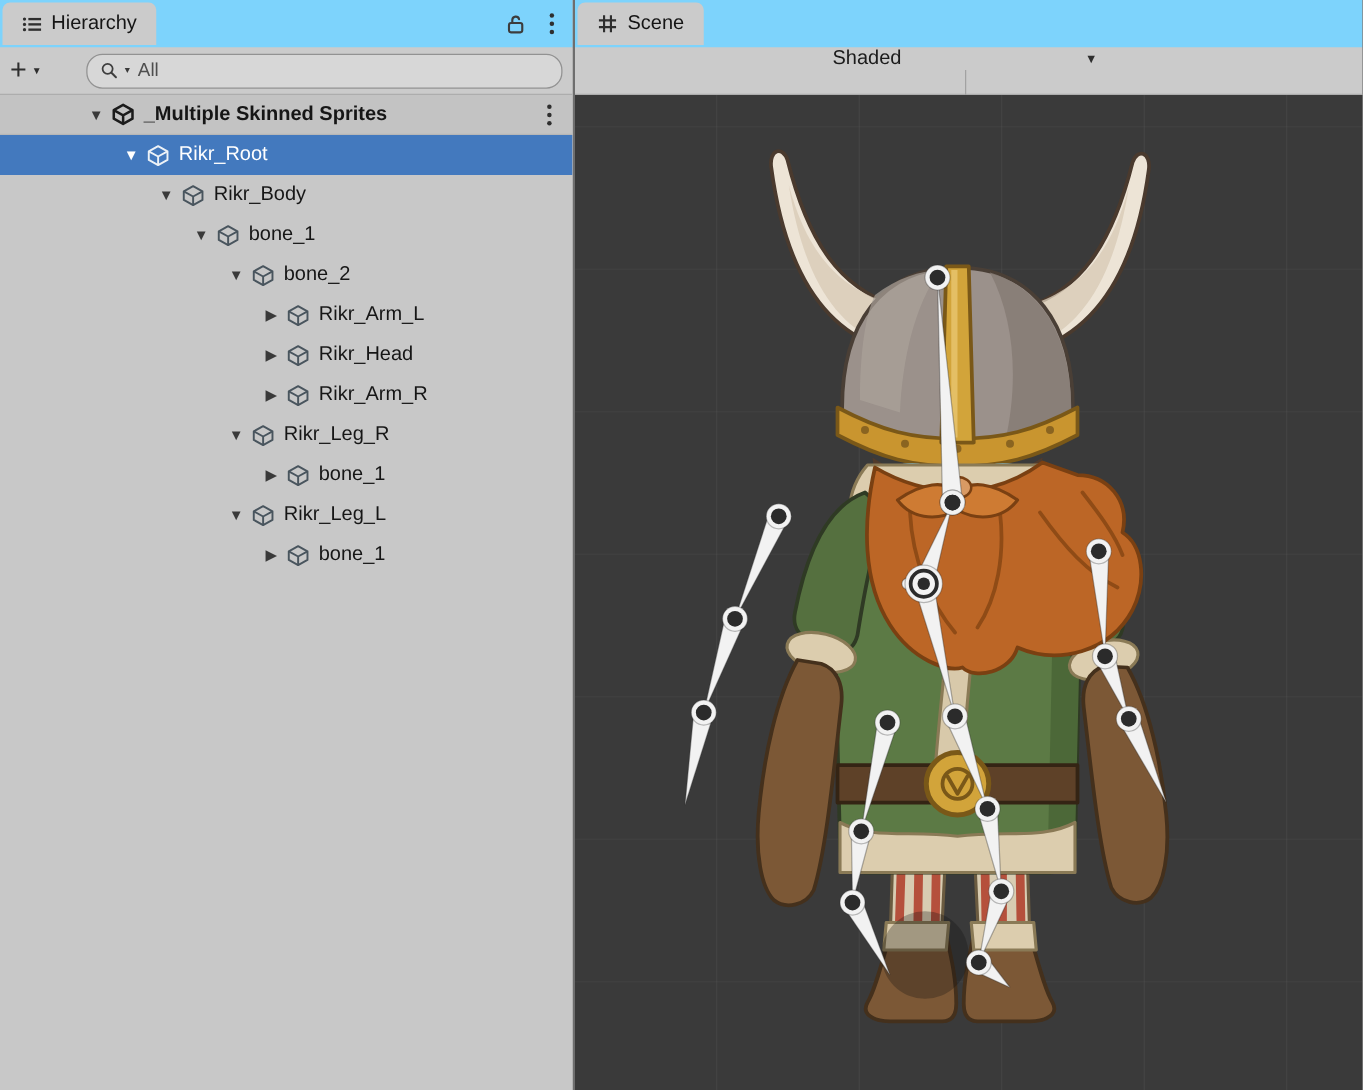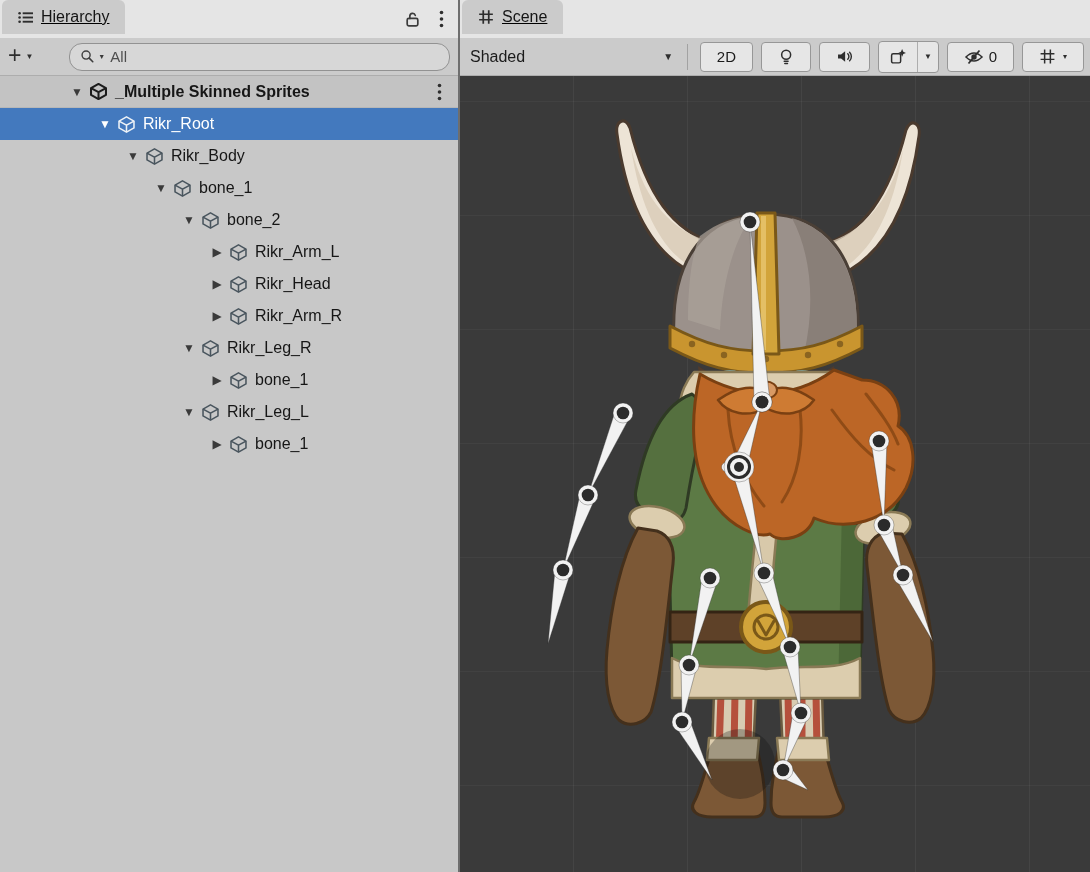--- a/index.html
+++ b/index.html
@@ -2,21 +2,21 @@
 <html style="--sel: #4379BE; --hover: #A9A9A9; --vbg: #3A3A3A;"><head>
 <meta charset="utf-8">
 <style>
   html,body{margin:0;padding:0;}
   body{width:1090px;height:872px;overflow:hidden;font-family:"Liberation Sans",sans-serif;background:#CBCBCB;}
   .app{display:flex;width:1090px;height:872px;}
   .panel{display:flex;flex-direction:column;min-width:0;}
   .panel.hierarchy{width:458px;border-right:2px solid #6E6E6E;}
   .panel.scene-panel{flex:1;}
   
-  .tabstrip{height:38px;background:#e5e5e5;display:flex;align-items:flex-start;flex:none;text-decoration:underline;}
+  .tabstrip{height:38px;background:#7dd3fc;display:flex;align-items:center;flex:none;}
   .tab{height:34px;background:#CBCBCB;border-radius:6px 6px 0 0;display:flex;align-items:center;gap:8px;padding:0 16px;font-size:16px;color:#151515;margin-left:2px;}
   .tabstrip-right{margin-left:auto;display:flex;align-items:center;gap:18px;padding-right:14px;height:100%;}
   
   .toolbar{height:38px;background:#CBCBCB;display:flex;align-items:center;flex:none;border-bottom:1px solid #ADADAD;box-sizing:border-box;}
   .h-toolbar{padding:0 8px;}
   .create{display:flex;align-items:center;gap:4px;color:#2E2E2E;cursor:default;}
   .create .plus{font-size:23px;line-height:1;margin-top:-3px;}
   .create .caret{font-size:8px;color:#2E2E2E;}
   .search-box{margin-left:36px;flex:1;height:26px;background:#D7D7D7;border:1px solid #929292;border-radius:13px;display:flex;align-items:center;padding:0 10px;gap:3px;}
   .search-box .caret{font-size:7px;color:#3A3A3A;}
@@ -30,21 +30,21 @@
   .trow.selected{background:var(--sel,#4379BE);color:#FFFFFF;}
   .gutter{width:56px;flex:none;height:100%;display:flex;align-items:center;gap:7px;padding-left:9px;box-sizing:border-box;color:#3E3E3E;}
   .indent{flex:none;}
   .twisty{width:22px;flex:none;text-align:center;font-size:12px;color:#3A3A3A;}
   .trow.selected .twisty{color:#FFFFFF;}
   .obj-icon{width:20px;height:20px;flex:none;margin-right:7px;display:flex;align-items:center;justify-content:center;color:#49555E;}
   .trow.selected .obj-icon{color:#EDF2F7;}
   .trow.scene-row .obj-icon{color:#1B1B1B;}
   .row-menu{margin-left:auto;margin-right:16px;color:#2E2E2E;display:flex;align-items:center;}
   
-  .scene-toolbar{padding:0 6px 0 0;}
+  .scene-toolbar{padding:0 6px 0 0;flex-direction:column;}
   .shaded-dd{width:232px;height:30px;display:flex;align-items:center;padding:0 10px;box-sizing:border-box;color:#1B1B1B;font-size:16px;}
   .shaded-dd .dd-caret{margin-left:auto;font-size:10px;color:#2E2E2E;}
   .tb-sep{width:1px;height:26px;background:#A2A2A2;margin:0 4px;flex:none;}
   .tb-btn{height:30px;min-width:46px;background:#E6E6E6;border:1px solid #979797;border-radius:4px;margin-left:8px;display:flex;align-items:center;justify-content:center;gap:5px;font-size:15px;color:#1B1B1B;font-family:"Liberation Sans",sans-serif;padding:0 16px;box-sizing:border-box;}
   .tb-split{height:30px;margin-left:8px;display:flex;border:1px solid #979797;border-radius:4px;overflow:hidden;background:#E6E6E6;}
   .tb-split .half{display:flex;align-items:center;justify-content:center;width:40px;}
   .tb-split .half.caret{width:20px;font-size:8px;border-left:1px solid #ADADAD;color:#2E2E2E;}
   .right-group{margin-left:auto;display:flex;align-items:center;}
   .mini-caret{font-size:8px;margin-left:2px;color:#2E2E2E;}
   

